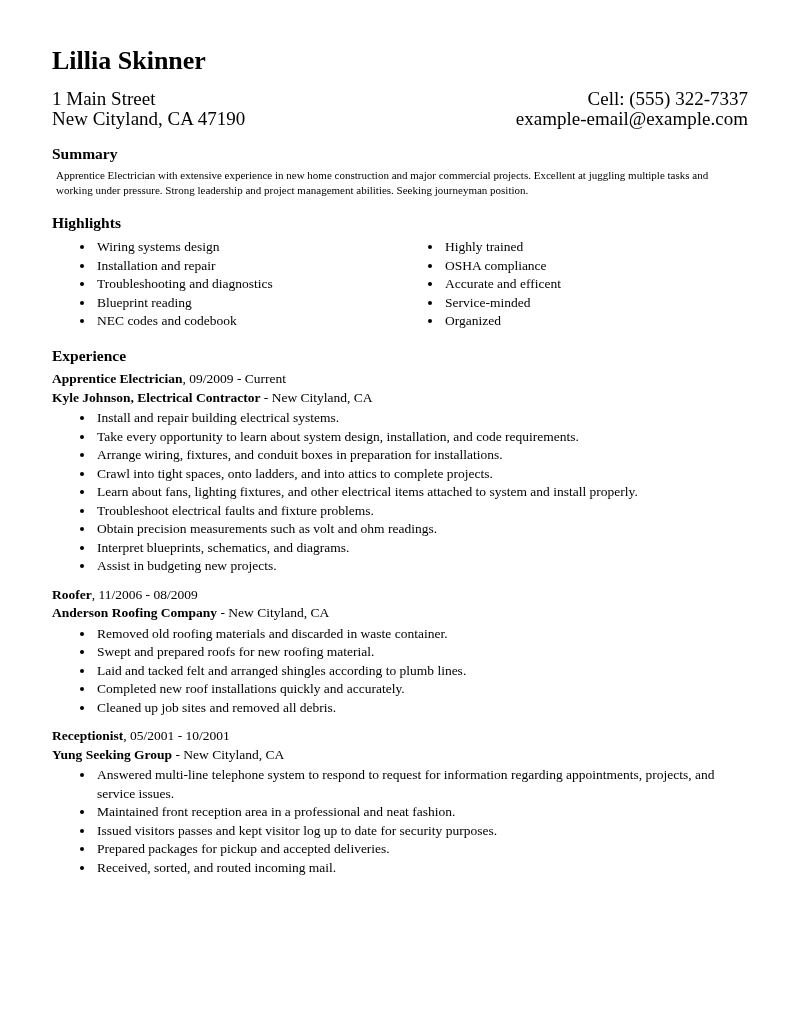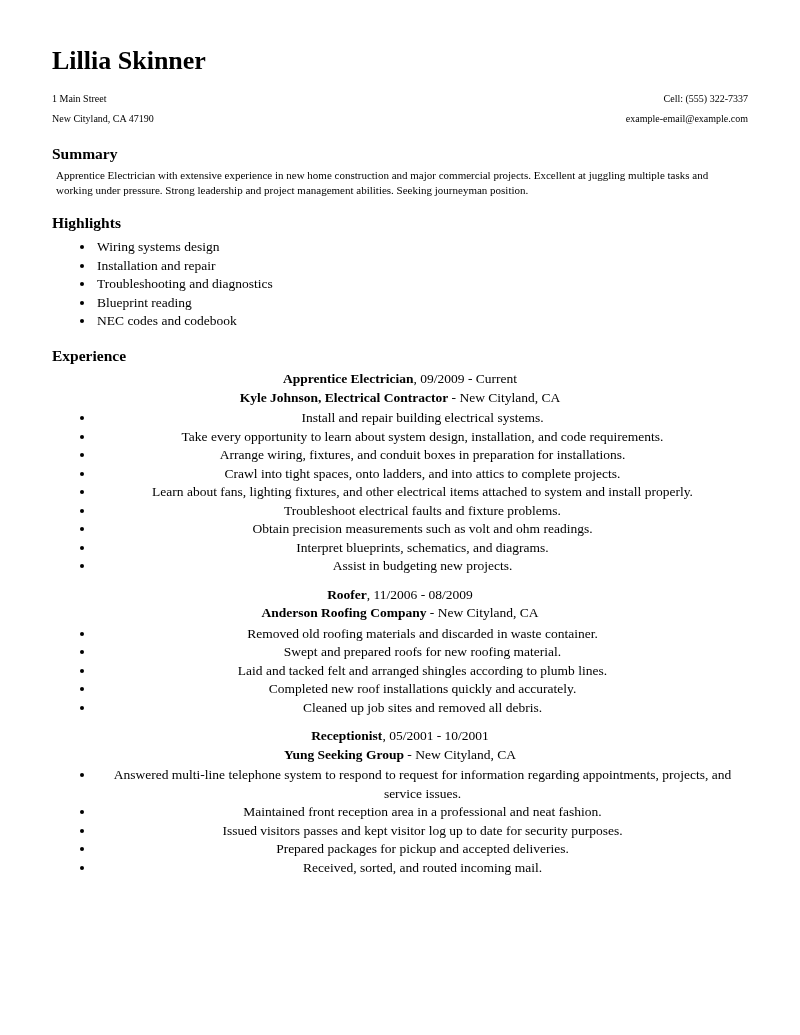--- a/index.html
+++ b/index.html
@@ -23,21 +23,21 @@
   }
   .name {
     font-size: 26px;
     font-weight: bold;
     margin: 0 0 13px 0;
     line-height: 1.15;
   }
   .contact-row {
     display: flex;
     justify-content: space-between;
-    font-size: 10px;
+    font-size: 19px;
     line-height: 20px;
   }
   .contact-right { text-align: right; }
   .section { margin-top: 16px; }
   .section-heading {
     font-size: 15.5px;
     font-weight: bold;
     margin: 0 0 5px 0;
     line-height: 1.2;
   }
@@ -51,21 +51,21 @@
     padding-left: 43px;
     list-style: disc;
     font-size: 13.5px;
     line-height: 18.5px;
   }
   ul.bullets li { padding-left: 2px; }
   .columns { display: flex; }
   .columns ul.bullets { margin: 0; }
   .col-left  { width: 50%; }
   .col-right { width: 50%; }
-  .job { margin-top: 10px; text-align: center; }
+  .job { margin-top: 10px; }
   .job-line {
     font-size: 13.5px;
     line-height: 18.5px;
   }
   .bold { font-weight: bold; }
   .experience-jobs { margin-top: 2px; }
 </style>
 </head>
 <body>
 
@@ -93,20 +93,29 @@
   <section class="section">
     <h2 class="section-heading">Highlights</h2>
     <div class="columns">
       <div class="col-left">
         <ul class="bullets">
             <li>Wiring systems design</li>
             <li>Installation and repair</li>
             <li>Troubleshooting and diagnostics</li>
             <li>Blueprint reading</li>
             <li>NEC codes and codebook</li>
+          </ul>
+      </div>
+      <div class="col-right">
+        <ul class="bullets">
+            <li>Highly trained</li>
+            <li>OSHA compliance</li>
+            <li>Accurate and efficent</li>
+            <li>Service-minded</li>
+            <li>Organized</li>
           </ul>
       </div>
     </div>
   </section>
 
   <section class="section">
     <h2 class="section-heading">Experience</h2>
 
     <div class="experience-jobs">
 

